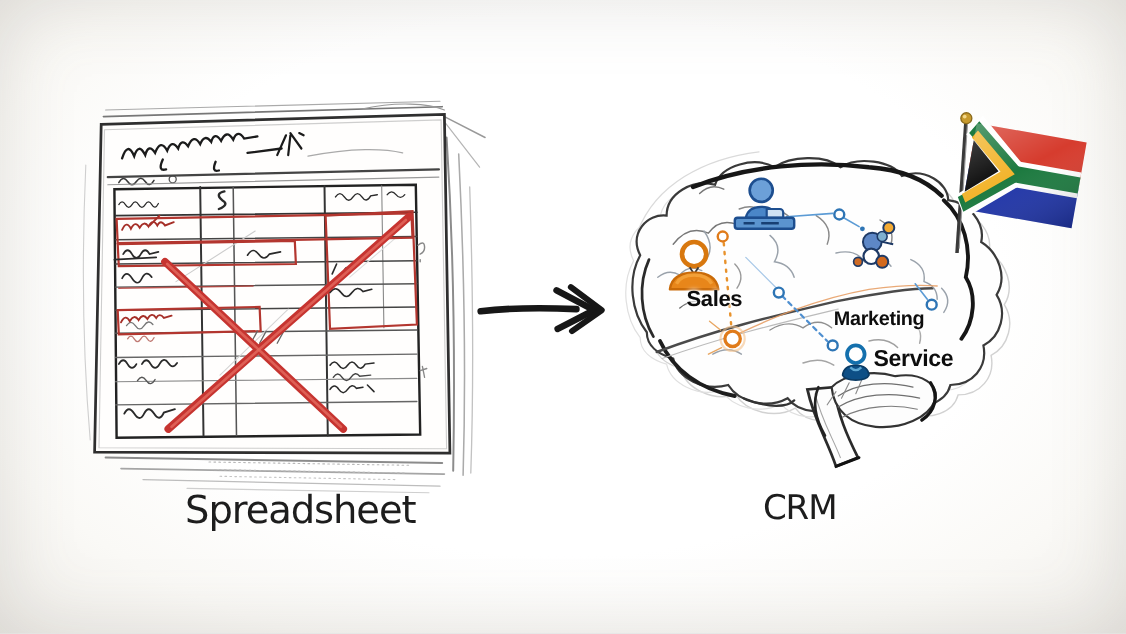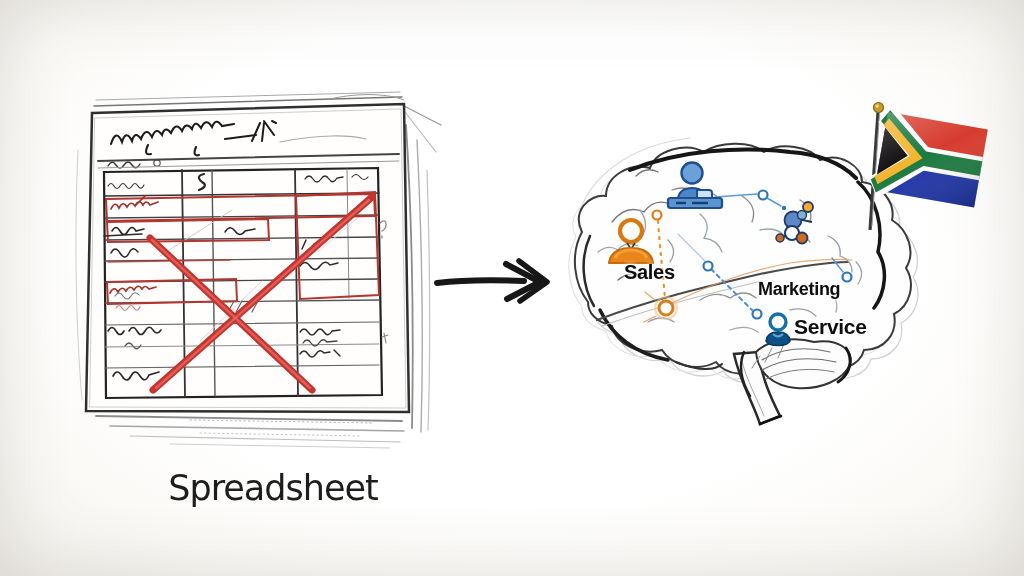--- a/index.html
+++ b/index.html
@@ -6,21 +6,21 @@
   .stage{
     position:relative;width:1024px;height:576px;overflow:hidden;
     background:radial-gradient(ellipse at 50% 45%, #ffffff 55%, #faf9f6 78%, #f0eeea 100%);
     box-shadow:inset 0 0 70px rgba(110,105,95,.18);
     font-family:"Liberation Sans",sans-serif;
   }
   .stage svg{position:absolute;left:0;top:0;}
   .caption{
     position:absolute;color:#1d1d1d;
     font-family:"DejaVu Sans",sans-serif;
-    font-size:35px;letter-spacing:-1px;white-space:nowrap;margin-top:24px;
+    font-size:35px;letter-spacing:-1px;white-space:nowrap;
   }
   .fn-label{
     position:absolute;color:#0d0d0d;font-weight:700;white-space:nowrap;
     font-family:"Liberation Sans",sans-serif;letter-spacing:-.3px;
     text-shadow:0 0 4px #fff,0 0 6px #fff;
   }
 </style>
 </head>
 <body>
 
@@ -255,19 +255,20 @@
       <rect x="46" y="32.5" width="74" height="15" fill="#1d7a40"></rect>
       <path d="M0,10 L42,40 L0,70" fill="none" stroke="#f2b52e" stroke-width="9"></path>
       <polygon points="0,16 32,40 0,64" fill="#0c0c0c"></polygon>
       <rect x="0" y="0" width="120" height="80" fill="url(#flagShade)"></rect>
     </g>
   </g>
 </svg>
 
 <div class="caption" style="left:157px;top:444px;width:232px;text-align:center;">Spreadsheet</div>
 
+<div class="caption" style="left:657px;top:444px;width:140px;text-align:center;font-size:31px;">CRM</div>
 
 <div class="fn-label" style="left:624px;top:261px;font-size:20px;">Sales</div>
 
 <div class="fn-label" style="left:758px;top:231px;font-size:18px;margin-top:48px;">Marketing</div>
 
 <div class="fn-label" style="left:794px;top:315px;font-size:21px;">Service</div>
 </div>
 
 </body></html>

